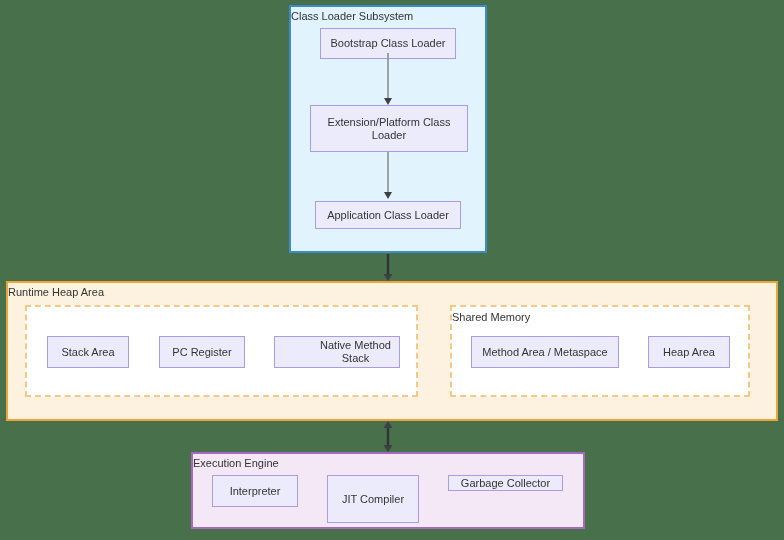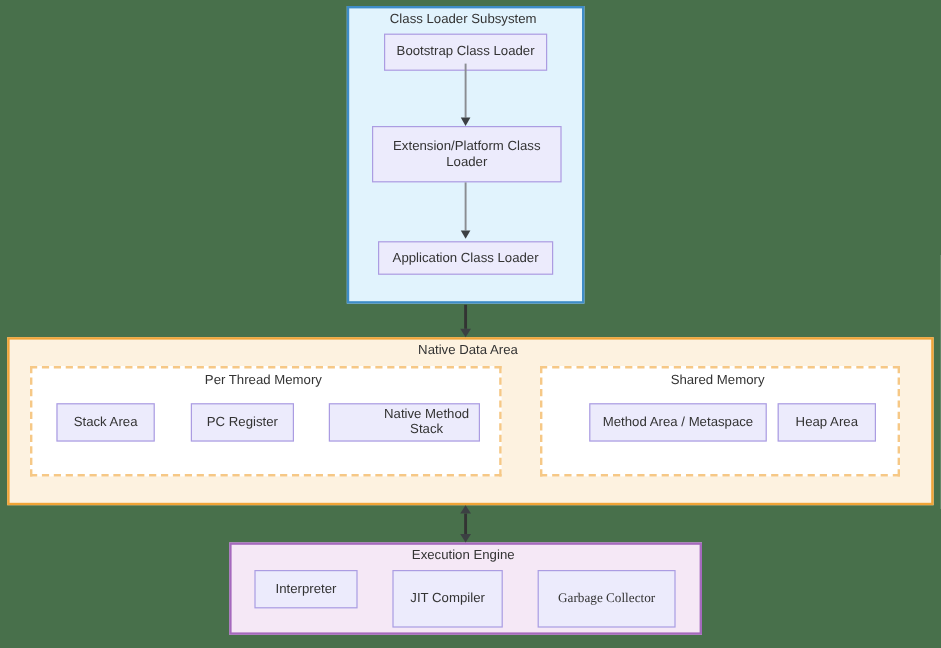--- a/index.html
+++ b/index.html
@@ -9,21 +9,21 @@
   }
   .canvas{
     position:relative;width:784px;height:540px;
     background:var(--bg,#48704b);
   }
   .container{
     position:absolute;box-sizing:border-box;
   }
   .cluster-title{
     position:absolute;left:0;right:4px;top:2px;
-    text-align:center;font-size:11px;color:var(--text,#333333);
+    text-align:left;font-size:11px;color:var(--text,#333333);
     line-height:14px;white-space:nowrap;
   }
   .cls{
     left:289px;top:5px;width:198px;height:248px;
     background:var(--cls_fill,#e1f3fd);
     border:2px solid var(--cls_border,#3e8cc7);
   }
   .rda{
     left:6px;top:281px;width:772px;height:140px;
     background:var(--rda_fill,#fdf2e0);
@@ -60,41 +60,40 @@
 <div class="canvas">
 
   <div class="container cls">
     <div class="cluster-title">Class Loader Subsystem</div>
     <div class="node" style="left:19px;top:98px;width:158px;height:47px;">Extension/Platform Class Loader</div>
     <div class="node" style="left:29px;top:21px;width:136px;height:31px;">Bootstrap Class Loader</div>
     <div class="node" style="left:24px;top:194px;width:146px;height:28px;">Application Class Loader</div>
   </div>
 
   <div class="container rda">
-    <div class="cluster-title">Native Data Area</div>
+    <div class="cluster-title">Runtime Heap Area</div>
 
     <div class="group ptm">
-      <div class="cluster-title" style="top:3px;">Per Thread Memory</div>
       <div class="node" style="left:20px;top:29px;width:82px;height:32px;text-align:right;">Stack Area</div>
       <div class="node" style="left:132px;top:29px;width:86px;height:32px;text-align:right;">PC Register</div>
       <div class="node" style="left:247px;top:29px;width:126px;height:32px;padding-left:40px;">Native Method Stack</div>
     </div>
 
     <div class="group shm">
       <div class="cluster-title" style="top:3px;">Shared Memory</div>
-      <div class="node" style="left:19px;top:29px;width:148px;height:32px;margin-left:20px;">Method Area / Metaspace</div>
+      <div class="node" style="left:19px;top:29px;width:148px;height:32px;">Method Area / Metaspace</div>
       <div class="node" style="left:196px;top:29px;width:82px;height:32px;">Heap Area</div>
     </div>
   </div>
 
   <div class="container exe">
     <div class="cluster-title">Execution Engine</div>
     <div class="node" style="left:19px;top:21px;width:86px;height:32px;">Interpreter</div>
     <div class="node" style="left:134px;top:21px;width:92px;height:48px;">JIT Compiler</div>
-    <div class="node" style="left:255px;top:21px;width:115px;height:48px;font-family:Liberation Serif, serif;">Garbage Collector</div>
+    <div class="node" style="left:255px;top:21px;width:115px;height:16px;">Garbage Collector</div>
   </div>
 
   <svg class="arrows" width="784" height="540" viewBox="0 0 784 540">
 
     <line class="inner-line" x1="388" y1="53" x2="388" y2="98"></line>
     <path class="head" d="M384,98 L392,98 L388,105 Z"></path>
 
     <line class="inner-line" x1="388" y1="152" x2="388" y2="192"></line>
     <path class="head" d="M384,192 L392,192 L388,199 Z"></path>
 

